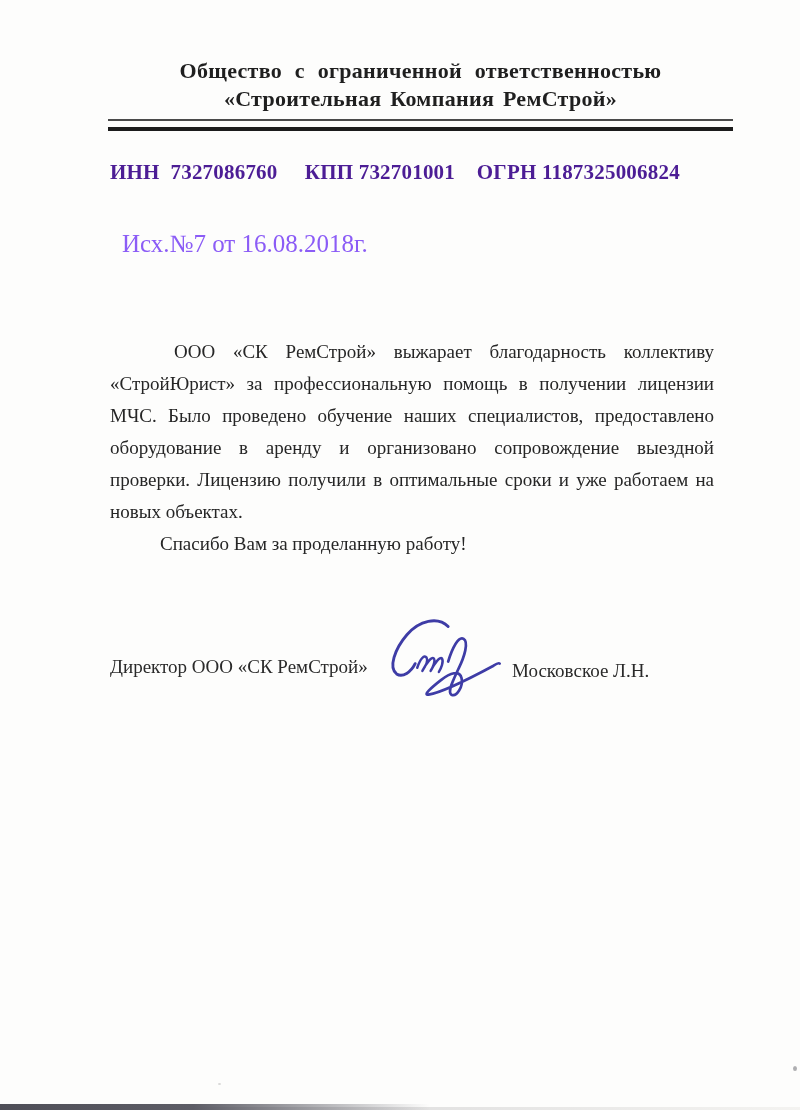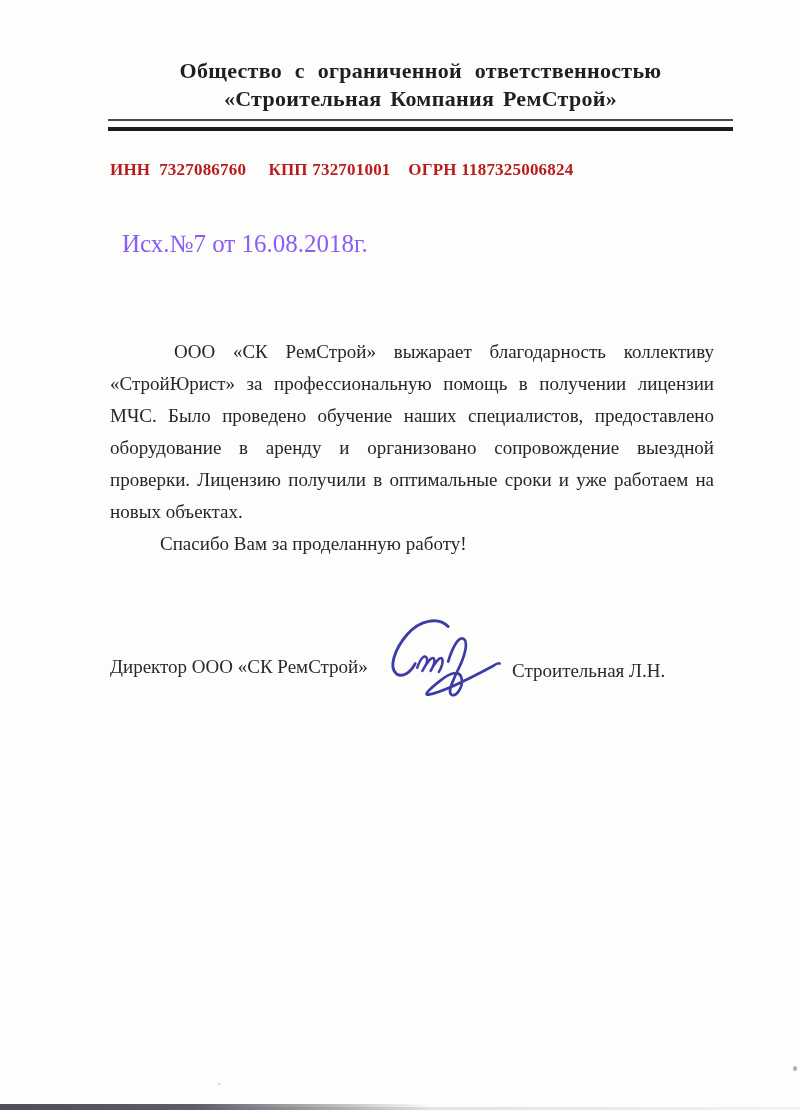--- a/index.html
+++ b/index.html
@@ -65,23 +65,23 @@
     font-weight: bold;
     color: #222;
     white-space: pre-wrap;
     letter-spacing: 0.2px;
   }
   .registration-line {
     position: absolute;
     left: 110px;
     top: 160px;
     width: 640px;
-    font-size: 17px;
+    font-size: 21px;
     font-weight: bold;
-    color: #b91c1c;
+    color: #4c1d95;
     white-space: pre-wrap;
     letter-spacing: 0.2px;
   }
   
   .reference-line {
     position: absolute;
     left: 110px;
     top: 230px;
     font-size: 25px;
     color: #8b5cf6;
@@ -178,20 +178,20 @@
   </div>
 
   <div class="signature-title">Директор ООО «СК РемСтрой»</div>
 
   <svg class="signature-svg" viewBox="0 0 130 95" fill="none" stroke-linecap="round" stroke-linejoin="round">
     <path d="M70,16 C60,6 42,10 30,24 C18,38 12,56 20,62 C26,66 34,60 38,52" stroke-width="2.8" stroke="#3e3ca6"></path>
     <path d="M40,56 C43,47 47,43 49,46 C51,49 47,56 45,59 C49,51 54,45 56,47 C58,49 55,56 53,59 C57,51 62,45 64,47 C66,50 63,57 61,60" stroke-width="2.4" stroke="#3e3ca6"></path>
     <path d="M70,50 C74,37 80,25 85,28 C90,31 86,45 80,57 C75,68 69,79 73,82 C78,85 85,74 83,66 C81,58 72,61 63,68 C54,75 45,83 51,82 C64,80 88,68 114,54 C117,52 119,51 120,52" stroke-width="2.6" stroke="#3e3ca6"></path>
   </svg>
 
-  <div class="signer-name">Строительная Л.Н.</div>
+  <div class="signer-name">Московское Л.Н.</div>
 
   <div class="scan-edge-bottom"></div>
   <div class="scan-edge-bottom-dark"></div>
   <div class="scan-speck speck-1"></div>
   <div class="scan-speck speck-2"></div>
 
 </div>
 
 </body></html>

